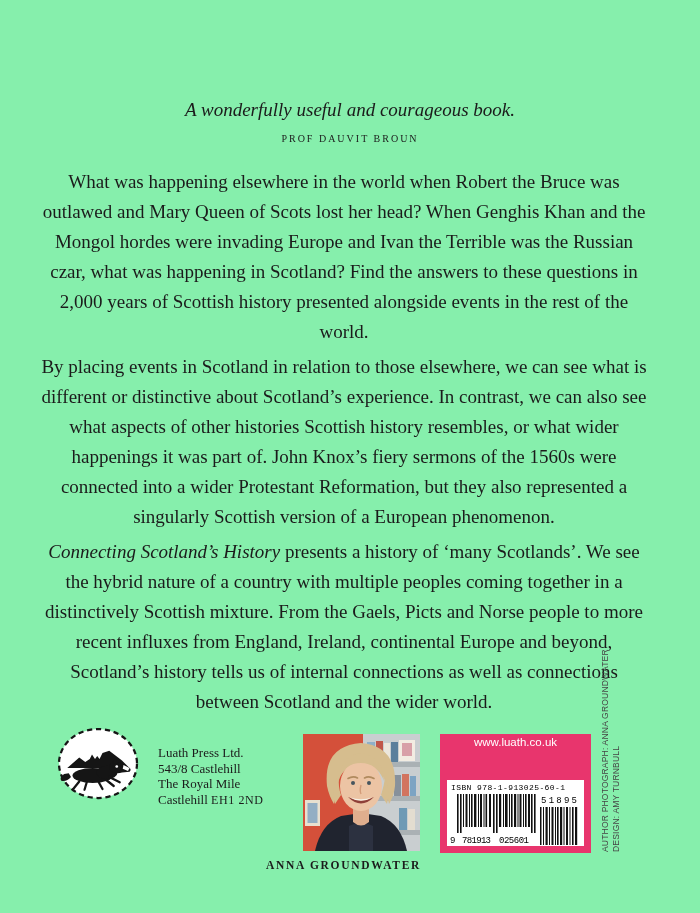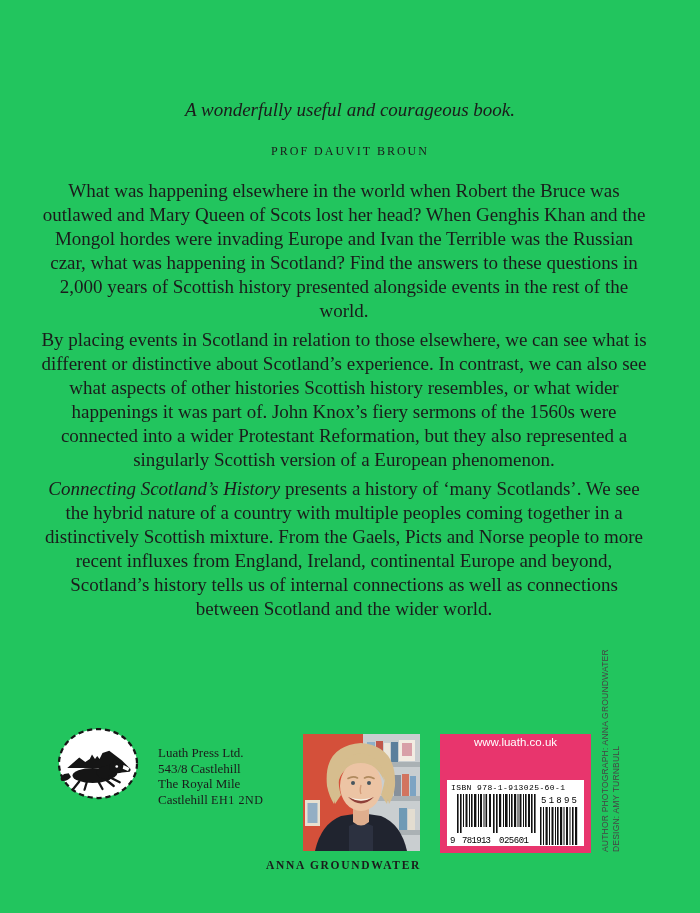--- a/index.html
+++ b/index.html
@@ -1,25 +1,25 @@
 <!DOCTYPE html>
 <html><head>
 <meta charset="utf-8">
 <style>
   html,body { margin:0; padding:0; background:#ffffff; }
   .cover {
-    position:relative; width:700px; height:913px; background:#22c55e;
+    position:relative; width:700px; height:913px; background:#86efac;
     font-family:"Liberation Serif", serif; color:#1b1b1b; overflow:hidden;
   }
 
   
   .main-text { position:absolute; top:98px; left:40px; width:620px; text-align:center; }
   .quote-line { font-style:italic; font-size:19px; line-height:24px; }
-  .quote-attr { font-size:12px; letter-spacing:2px; line-height:18px; margin-top:20px; }
-  .para { font-size:19px; line-height:24px; margin:5px 12px 0 0; }
+  .quote-attr { font-size:10px; letter-spacing:2px; line-height:18px; margin-top:8px; }
+  .para { font-size:19px; line-height:30px; margin:5px 12px 0 0; }
   .para.first { margin-top:19px; }
   .lead-italic { font-style:italic; }
 
   
   .logo { position:absolute; left:56px; top:726px; width:84px; height:75px; }
   .pub { position:absolute; left:158px; top:745px; font-size:13px; line-height:15.6px; }
   .pub .sc { font-size:12px; letter-spacing:0.6px; }
   .prices { margin-top:13px; }
 
   

